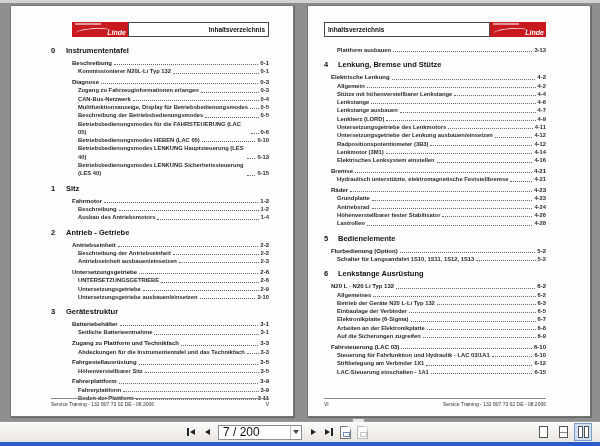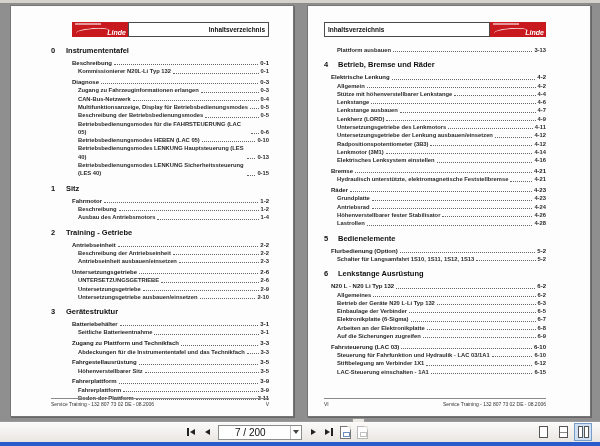--- a/index.html
+++ b/index.html
@@ -38,21 +38,21 @@
                 display:flex; justify-content:space-between; font-size:5px; color:#333; }
 
   .toolbar { position:relative; height:21px; background:linear-gradient(#fcfbfa,#e9e6e1); border-top:1px solid #9a9a9a;
              display:flex; align-items:center; padding-left:183px; }
   .gripper { position:absolute; left:352px; top:-4px; width:13px; height:4px; background:#ece9e4; border:1px solid #9a9a9a; border-bottom:none; border-radius:2px 2px 0 0; }
   .tb-btn { height:17px; min-width:14px; display:flex; align-items:center; justify-content:center; gap:1px; margin:0 1px; cursor:default; }
   .tri-l { width:0; height:0; border-top:3.5px solid transparent; border-bottom:3.5px solid transparent; border-right:5px solid #222; }
   .tri-r { width:0; height:0; border-top:3.5px solid transparent; border-bottom:3.5px solid transparent; border-left:5px solid #222; }
   .vbar { width:2px; height:8px; background:#222; }
   .page-box { width:84px; height:15px; background:#fff; border:1px solid #8c8c8c; display:flex; align-items:center; margin:0 3px; }
-  .page-box .val { flex:1; font-size:10px; color:#111; padding-left:16px; }
+  .page-box .val { flex:1; font-size:12px; color:#111; padding-left:4px; }
   .page-box .dd { width:11px; height:100%; border-left:1px solid #bdbdbd; display:flex; align-items:center; justify-content:center; }
   .tri-d { width:0; height:0; border-left:3px solid transparent; border-right:3px solid transparent; border-top:4px solid #444; }
   .view-icon { width:11px; height:13px; background:#fff; border:1px solid #777; position:relative; margin:0 3px; }
   .view-icon::after { content:""; position:absolute; right:-1px; top:-1px; border-left:4px solid transparent; border-top:4px solid #e9e6e1; }
   .view-icon.disabled { border-color:#b8b8b8; }
   .view-icon.disabled::before { content:""; position:absolute; left:2px; top:5px; width:5px; height:3px; border:1px solid #c0c0c0; }
   .view-icon:not(.disabled)::before { content:""; position:absolute; left:2px; top:5px; width:5px; height:3px; border:1px solid #6a8fbf; }
   .layout-group { margin-left:auto; margin-right:8px; display:flex; align-items:center; }
   .layout-btn { width:18px; height:18px; display:flex; align-items:center; justify-content:center; gap:1px; border:1px solid transparent; margin-left:2px; }
   .layout-btn.selected { border:1px solid #7a9cc8; background:#cfe0f3; }
@@ -153,21 +153,21 @@
             <span class="dots"></span>
             <span class="pageref">1-2</span>
           </div>
           <div class="toc-row sub">
             <span class="lbl">Ausbau des Antriebsmotors</span>
             <span class="dots"></span>
             <span class="pageref">1-4</span>
           </div>
           <div class="toc-heading">
             <span class="sec-num">2</span>
-            <span class="sec-title">Training - Getriebe</span>
+            <span class="sec-title">Antrieb - Getriebe</span>
           </div>
           <div class="toc-row group">
             <span class="lbl">Antriebseinheit</span>
             <span class="dots"></span>
             <span class="pageref">2-2</span>
           </div>
           <div class="toc-row sub">
             <span class="lbl">Beschreibung der Antriebseinheit</span>
             <span class="dots"></span>
             <span class="pageref">2-2</span>
@@ -263,21 +263,21 @@
         <div class="header-title-box">Inhaltsverzeichnis</div>
       </div>
       <div class="toc">
           <div class="toc-row sub">
             <span class="lbl">Plattform ausbauen</span>
             <span class="dots"></span>
             <span class="pageref">3-13</span>
           </div>
           <div class="toc-heading">
             <span class="sec-num">4</span>
-            <span class="sec-title">Betrieb, Bremse und Räder</span>
+            <span class="sec-title">Lenkung, Bremse und Stütze</span>
           </div>
           <div class="toc-row group">
             <span class="lbl">Elektrische Lenkung</span>
             <span class="dots"></span>
             <span class="pageref">4-2</span>
           </div>
           <div class="toc-row sub">
             <span class="lbl">Allgemein</span>
             <span class="dots"></span>
             <span class="pageref">4-2</span>

